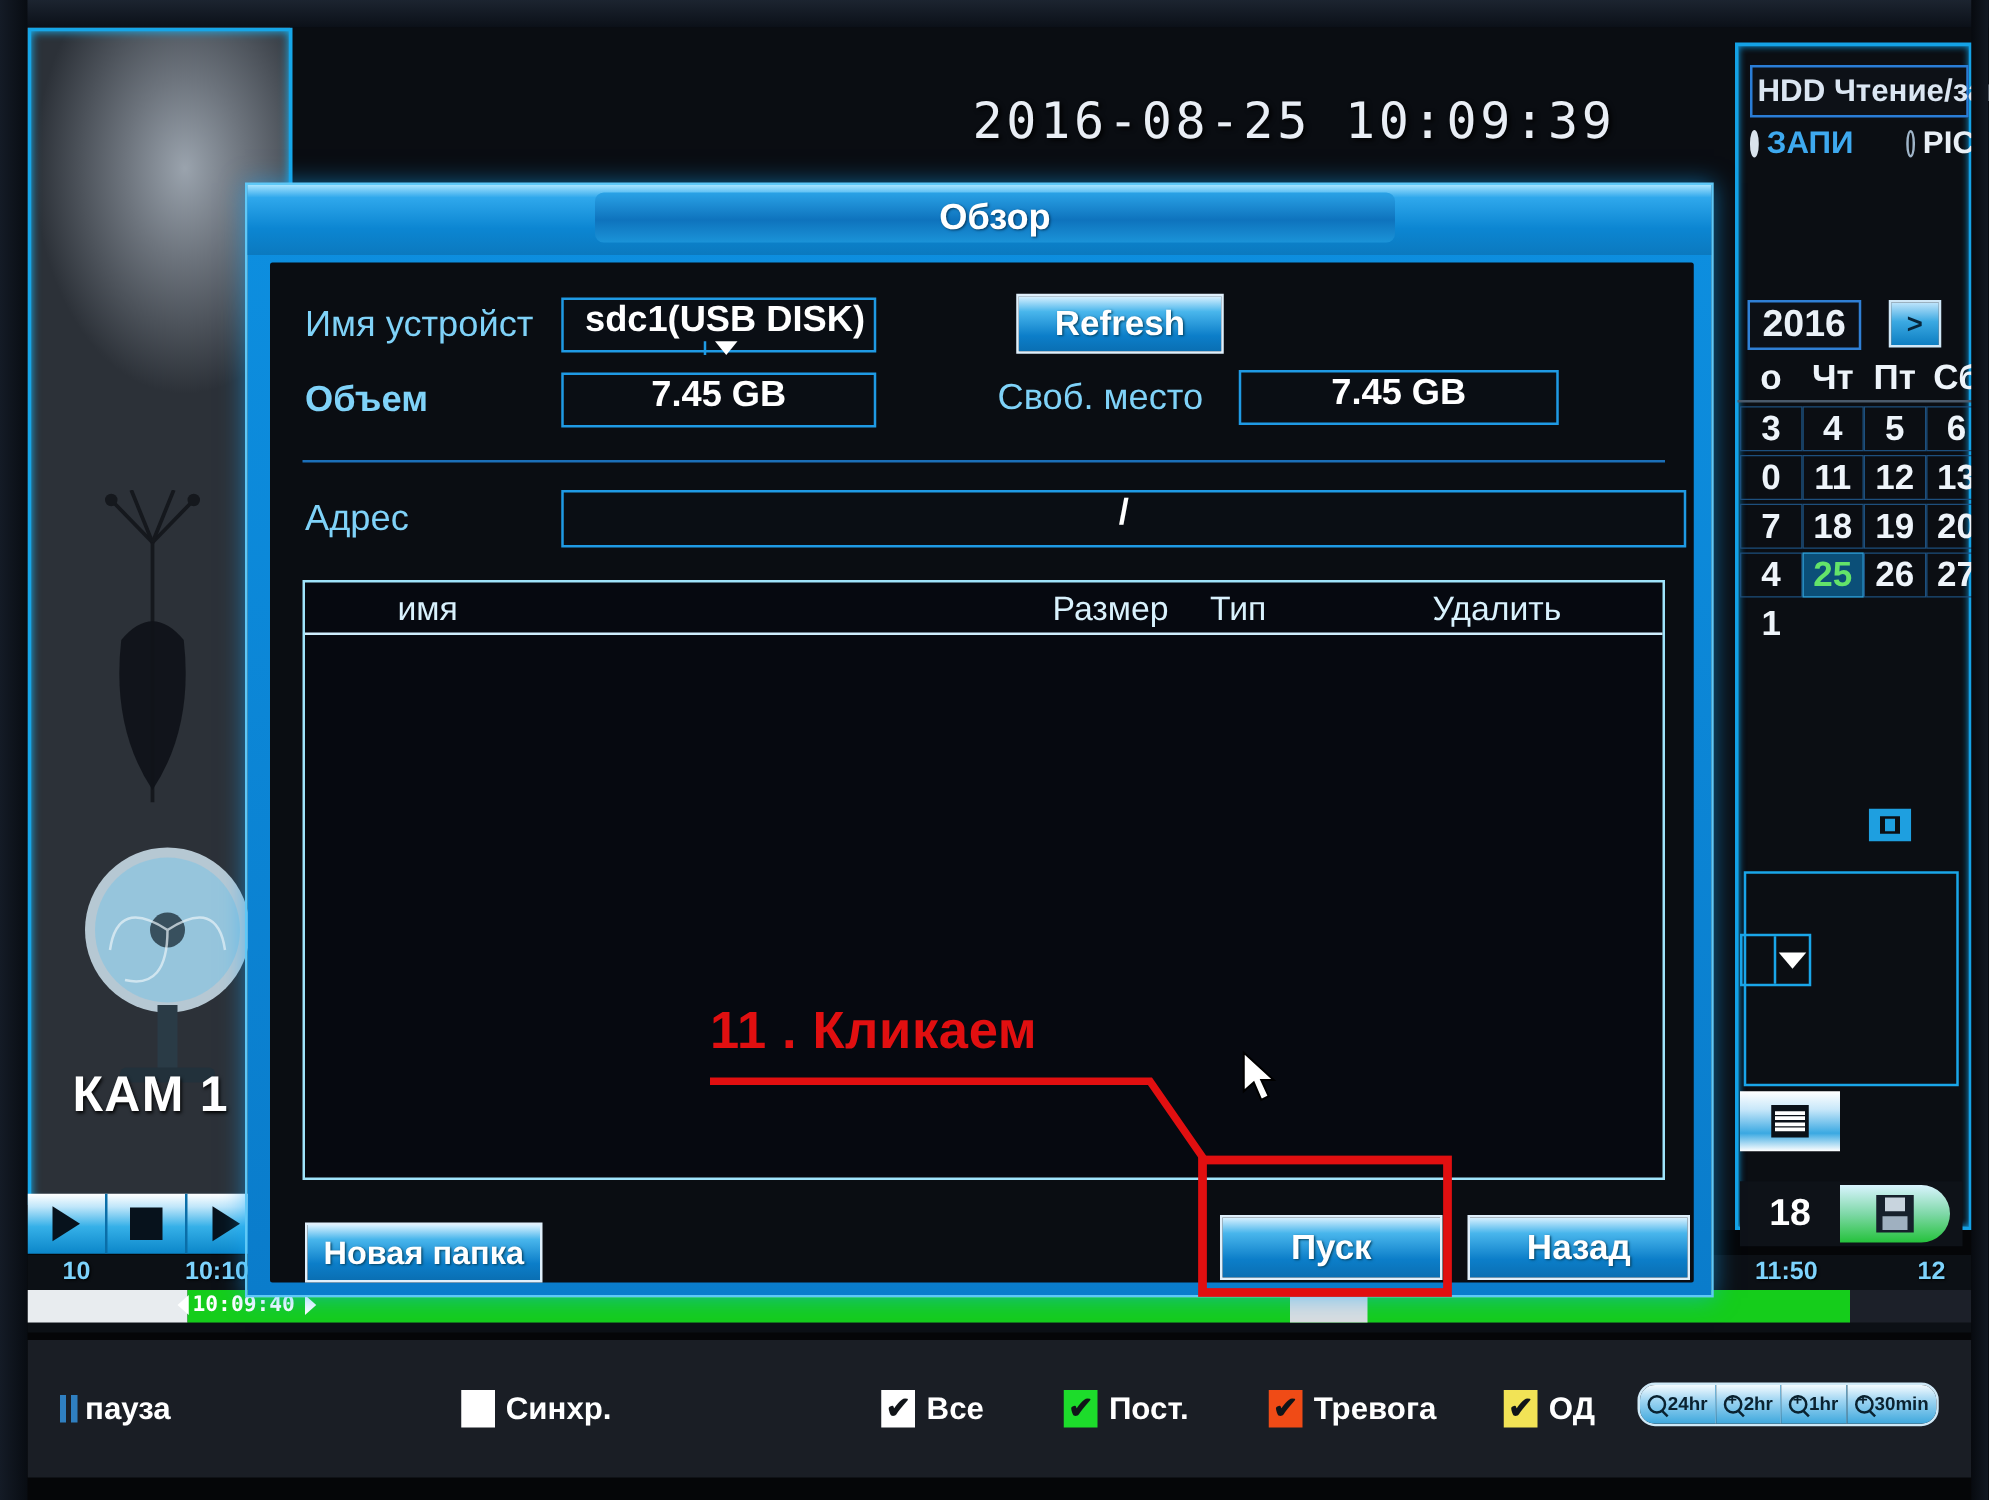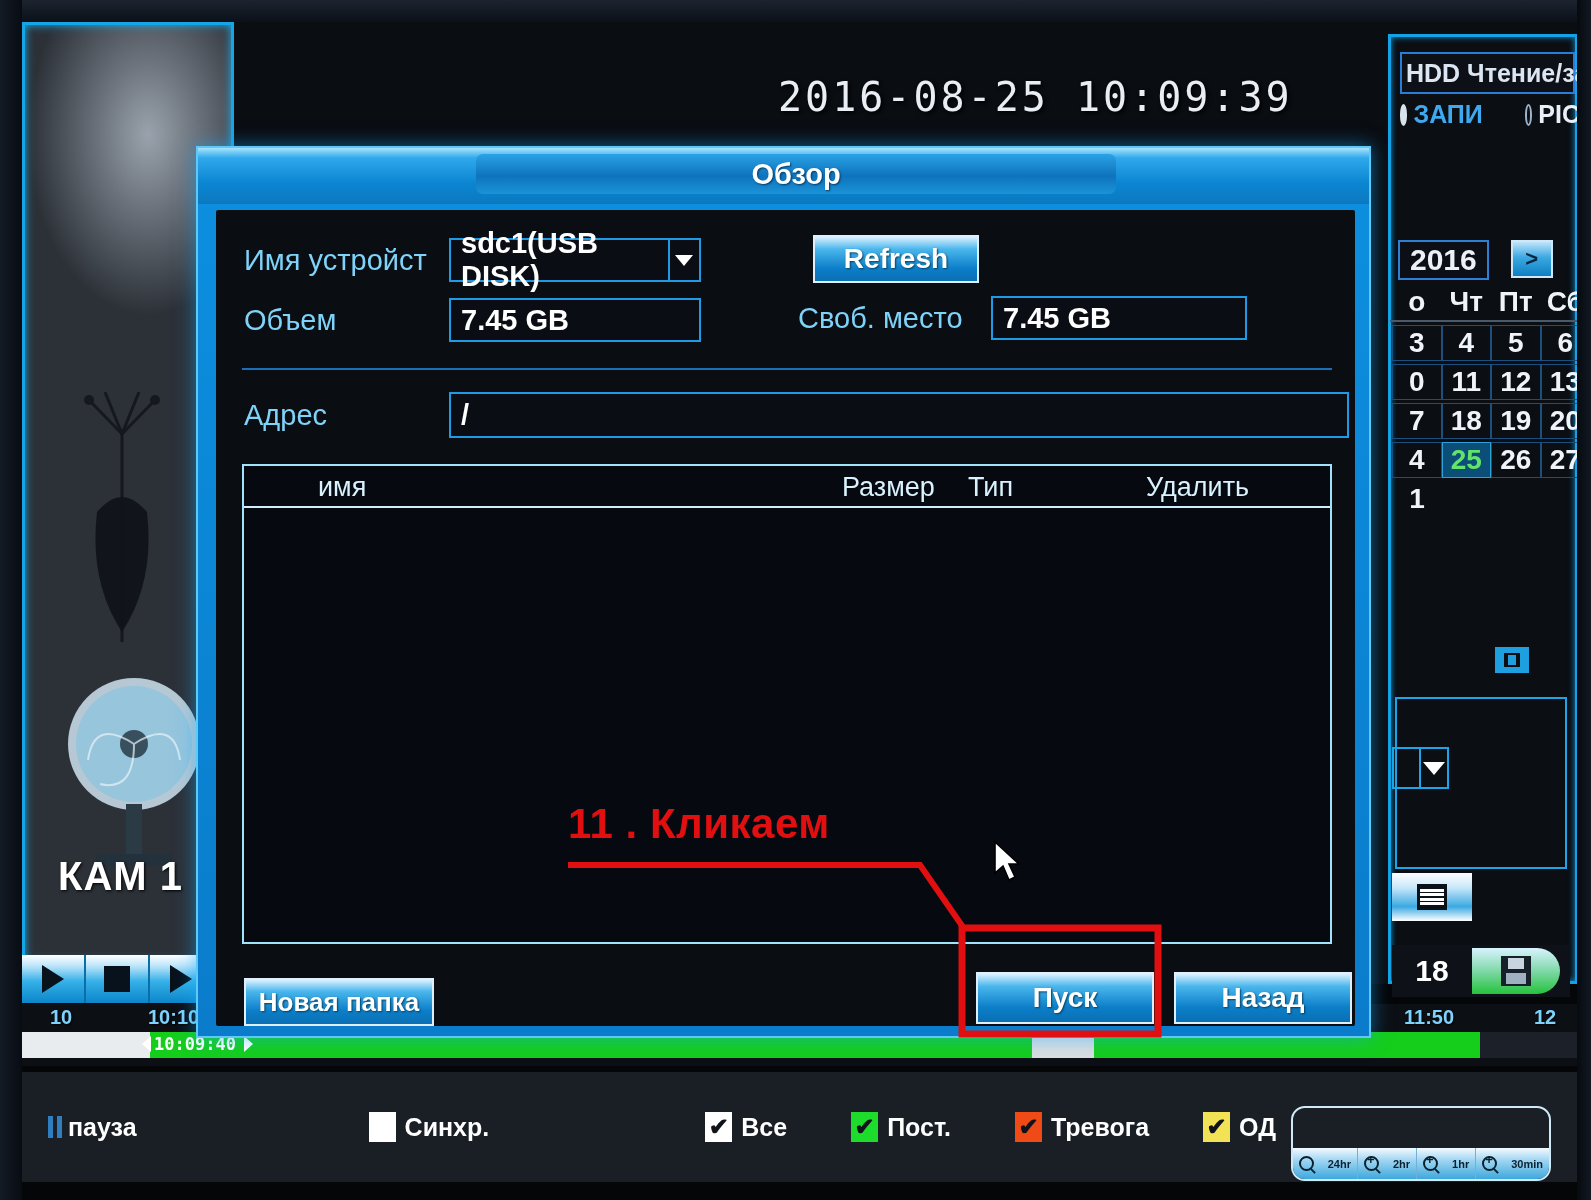--- a/index.html
+++ b/index.html
@@ -133,25 +133,25 @@
   .cbox.white { background: #fff; }
   .cbox.green { background: #1ddc2b; }
   .cbox.red   { background: #f04b16; }
   .cbox.yellow{ background: #f2e356; }
   .zoomgroup {
     position: absolute; right: 26px; top: 34px;
     display: flex; align-items: center;
     border: 2px solid #cfe9f7; border-radius: 14px; overflow: hidden;
   }
   .zbtn {
-    display: flex; align-items: center; gap: 14px;
+    display: flex; align-items: center; gap: 1px;
     padding: 3px 6px; height: 31px;
     background: linear-gradient(180deg,#f4fbff 0%, #9fd5f2 40%, #3ea8dd 100%);
     border-right: 1px solid #6fb2d6;
-    color: #0a2230; font-size: 11px; font-weight: bold; margin-top: 40px;
+    color: #0a2230; font-size: 15px; font-weight: bold;
   }
   .zbtn:last-child { border-right: none; }
   .mag { width: 15px; height: 15px; border: 2px solid #0a2230; border-radius: 50%; position: relative; }
   .mag::after { content:''; position:absolute; right:-4px; bottom:-3px; width:6px; height:2px; background:#0a2230; transform: rotate(45deg); }
   .mag.plus::before { content:'+'; position:absolute; left:1px; top:-6px; font-size:13px; }
 
   
   .rightpanel {
     position: absolute; left: 1388px; top: 34px;
     width: 190px; height: 950px;
@@ -268,21 +268,21 @@
     position: absolute; left: 18px; top: 62px;
     width: 1139px; height: 816px;
     background: #0a0d12;
     border-radius: 2px;
   }
 
   .lbl { color: #7fd2f8; font-size: 29px; }
   .field {
     border: 2px solid #1f9ae4; background: #0a0e14;
     color: #ffffff; font-size: 29px; font-weight: bold;
-    display: flex; align-items: center; padding: 0 10px;
+    display: flex; align-items: center; padding: 0 10px; flex-direction: column;
   }
   .dd-arrow {
     width: 34px; height: 100%;
     display: flex; align-items: center; justify-content: center;
     border-left: 2px solid #1f9ae4;
   }
 
   .row-device { position: absolute; left: 28px; top: 28px; display: flex; align-items: center; }
   .row-device .lbl { width: 205px; }
   .fld-device { width: 252px; height: 44px; padding-right: 0; }
@@ -290,21 +290,21 @@
     position: absolute; left: 597px; top: 25px;
     width: 166px; height: 48px;
     background: linear-gradient(180deg,#d9f1ff 0%, #49b6ec 28%, #0c7ec9 72%, #0a6fb3 100%);
     border: 2px solid #dfeffb;
     color: #ffffff; font-size: 28px; font-weight: bold;
     display: flex; align-items: center; justify-content: center;
     text-shadow: 1px 1px 2px #03405f;
   }
 
   .row-size { position: absolute; left: 28px; top: 88px; display: flex; align-items: center; }
-  .row-size .lbl { width: 205px; }
+  .row-size .lbl { width: 205px; font-weight: bold; }
   .fld-size { width: 252px; height: 44px; }
   .lbl-free { position: absolute; left: 582px; top: 92px; }
   .fld-free { position: absolute; left: 775px; top: 86px; width: 256px; height: 44px; }
 
   .divider {
     position: absolute; left: 26px; top: 158px; width: 1090px; height: 2px;
     background: #1b6fb8;
   }
 
   .row-addr { position: absolute; left: 28px; top: 182px; display: flex; align-items: center; }

